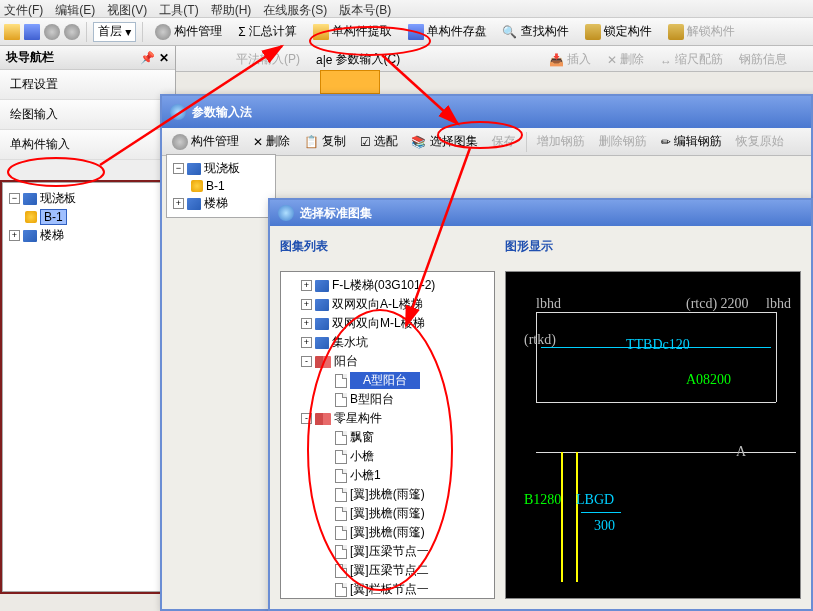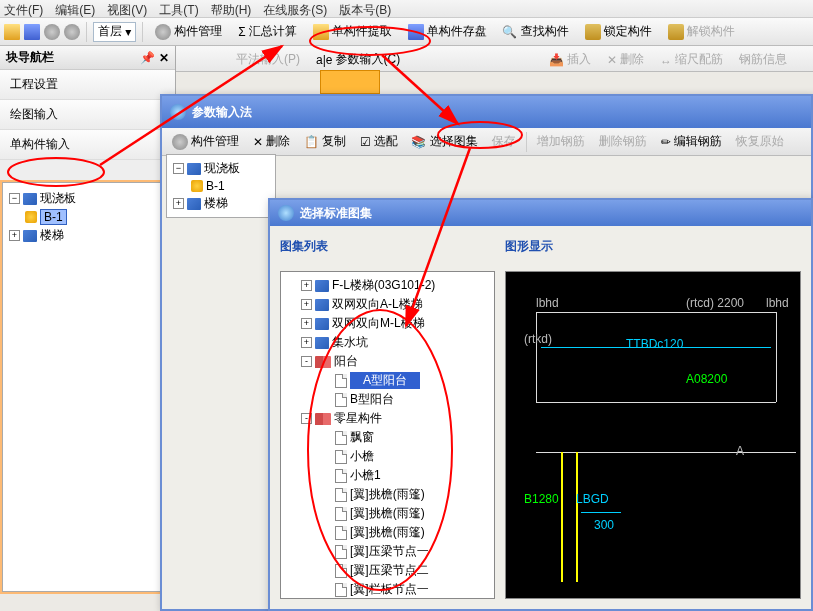--- a/index.html
+++ b/index.html
@@ -13,21 +13,21 @@
     .main-toolbar { height: 28px; background: linear-gradient(#fafafa,#e5e5e5); border-bottom: 1px solid #bbb; display: flex; align-items: center; padding: 0 4px; gap: 4px; }
     .tb-btn { display: inline-flex; align-items: center; gap: 3px; padding: 2px 5px; border: 1px solid transparent; border-radius: 2px; cursor: pointer; }
     .tb-btn.disabled { color: #aaa; }
     .tb-sep { width: 1px; height: 20px; background: #ccc; margin: 0 2px; }
     .dropdown { display: inline-flex; align-items: center; border: 1px solid #abc; background: white; padding: 1px 4px; height: 20px; }
     
     
     .sub-toolbar { height: 26px; background: linear-gradient(#f8f8f8,#e8e8e8); border-bottom: 1px solid #bbb; display: flex; align-items: flex-end; padding: 0 20px; gap: 4px; position: relative; }
     
     
-    .nav-panel { position: absolute; left: 0; top: 46px; width: 176px; background: #fdba74; border-right: 1px solid #aaa; }
+    .nav-panel { position: absolute; left: 0; top: 46px; width: 176px; background: #7f1d1d; border-right: 1px solid #aaa; }
     .nav-title { background: linear-gradient(#f8f8f8,#e0e0e0); border-bottom: 1px solid #ccc; padding: 3px 6px; font-weight: bold; display: flex; justify-content: space-between; align-items: center; }
     .nav-btns { display: flex; flex-direction: column; }
     .nav-btn { padding: 6px 10px; border-bottom: 1px solid #ddd; background: linear-gradient(#fdfdfd,#ececec); cursor: pointer; }
     .nav-gap { height: 20px; background: #eee; }
     
     
     .tree { padding: 6px 4px; background: white; border: 1px solid #aaa; margin: 2px; }
     .tree-node { display: flex; align-items: center; gap: 3px; padding: 1px 2px; cursor: pointer; }
     .tree-child .tree-node { padding-left: 18px; }
     .expander { width: 11px; height: 11px; border: 1px solid #888; display: inline-flex; align-items: center; justify-content: center; font-size: 9px; line-height: 1; background: white; }
@@ -62,21 +62,21 @@
     .doc-icon::after { content: ''; position: absolute; right: -1px; top: -1px; width: 4px; height: 4px; background: #eee; border-left: 1px solid #888; border-bottom: 1px solid #888; }
     .book-open { width: 16px; height: 12px; background: linear-gradient(90deg,#d04a4a 50%,#e86a6a 50%); border-radius: 1px 1px 0 0; display: inline-block; }
     .tree-text { white-space: nowrap; }
     .tree-text.selected { background: #3060d0; color: white; padding: 0 13px; }
     
     
     .anno { position: absolute; pointer-events: none; z-index: 1000; }
     
     
     .cad-line { position: absolute; background: #00d0ff; }
-    .cad-text { position: absolute; color: #00d0ff; font-size: 12px; }
+    .cad-text { position: absolute; color: #00d0ff; font-size: 14px; font-family: Liberation Serif, serif; }
     .cad-line.y { background: #ffff00; }
     .cad-line.w { background: #dddddd; }
     
     
     .ico { width: 16px; height: 16px; display:inline-block; }
     .ico-open { background: linear-gradient(#ffe080,#e0a020); border-radius: 1px; }
     .ico-save { background: linear-gradient(#80a0ff,#4060d0); border-radius: 1px; }
     .ico-gear { background: radial-gradient(#ccc,#888); border-radius: 50%; }
     .ico-lock { background: linear-gradient(#e0c060,#c09020); border-radius: 2px; }
   </style>

